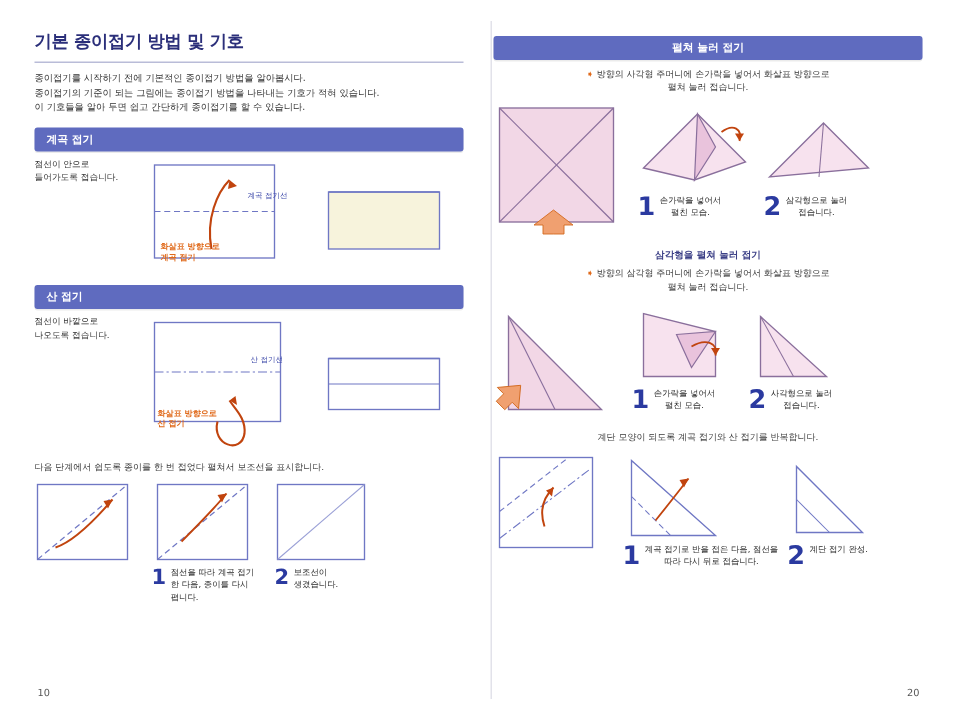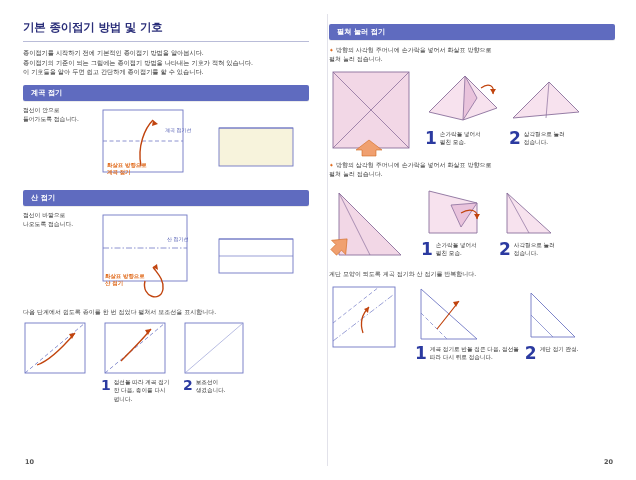--- a/index.html
+++ b/index.html
@@ -3,21 +3,21 @@
 <meta charset="utf-8">
 <style>
   html,body{margin:0;padding:0;background:#c9c9d2;}
   body{font-family:"DejaVu Sans","Liberation Sans",sans-serif;}
   .page{
     position:relative;width:636px;height:480px;background:#ffffff;overflow:hidden;
   }
   .spread{position:absolute;left:9px;top:8px;width:620px;height:464px;background:#fff;display:flex;}
   .leaf{position:relative;height:100%;}
   .leaf.left{width:310px;padding:10px 10px 0 14px;box-sizing:border-box;}
-  .leaf.right{width:310px;padding:10px 14px 0 10px;box-sizing:border-box;}
+  .leaf.right{width:310px;padding:10px 14px 0 10px;box-sizing:border-box;text-align:center;}
   .gutter{position:absolute;left:318px;top:6px;width:1px;height:452px;background:#e2e2ea;}
 
   h1.doc-title{
     font-size:11.5px;color:#2b2f7a;margin:2px 0 6px 0;font-weight:bold;letter-spacing:-0.2px;
   }
   .title-rule{height:1px;background:#b9bcd8;margin:0 0 6px 0;}
   .intro{font-size:6.2px;color:#333;line-height:1.55;margin:0 0 8px 0;}
 
   .band{
     background:#5f6bbf;color:#fff;font-size:7.2px;font-weight:bold;
@@ -35,21 +35,21 @@
     font-family:"DejaVu Sans","Liberation Sans",sans-serif;
     font-size:17px;font-weight:bold;color:#2b3aa0;line-height:1;
   }
   .bignum.sm{font-size:14px;}
 
   .row{display:flex;align-items:flex-start;}
   .fig{position:relative;}
   svg{display:block;overflow:visible;}
 
   .folio{
-    position:absolute;bottom:6px;font-size:6.5px;color:#555;font-weight:bold;
+    position:absolute;bottom:6px;font-size:6.5px;color:#555;font-weight:normal;
   }
   .folio.l{left:16px;}
   .folio.r{right:16px;}
   .leftcol-text{width:78px;font-size:5.8px;color:#333;line-height:1.5;}
   .orange-lbl{color:#e06a1b;font-size:5.4px;font-weight:bold;line-height:1.35;}
 </style>
 </head>
 <body>
 
 <div class="page">
@@ -181,20 +181,21 @@
             <path d="M4 50 L40 14 L70 44 Z" fill="#f7e2ee" stroke="#8a6f9c" stroke-width="0.9"></path>
             <line x1="40" y1="14" x2="37" y2="50" stroke="#8a6f9c" stroke-width="0.7"></line>
           </svg>
           <div class="row" style="gap:3px;align-items:flex-start;">
             <div class="bignum">2</div>
             <div class="cap">삼각형으로 눌러<br>접습니다.</div>
           </div>
         </div>
       </div>
 
+      <div class="subband">삼각형을 펼쳐 눌러 접기</div>
       <div class="note">
         <span class="ar">➧</span>
         <span>방향의 삼각형 주머니에 손가락을 넣어서 화살표 방향으로<br>펼쳐 눌러 접습니다.</span>
       </div>
 
       <div class="row" style="gap:6px;">
         <div>
           <svg width="86" height="86" viewBox="0 0 86 86">
             <path d="M10 72 L10 10 L72 72 Z" fill="#f2d7e6" stroke="#8a6f9c" stroke-width="0.9"></path>
             <line x1="10" y1="10" x2="41" y2="72" stroke="#8a6f9c" stroke-width="0.7"></line>

